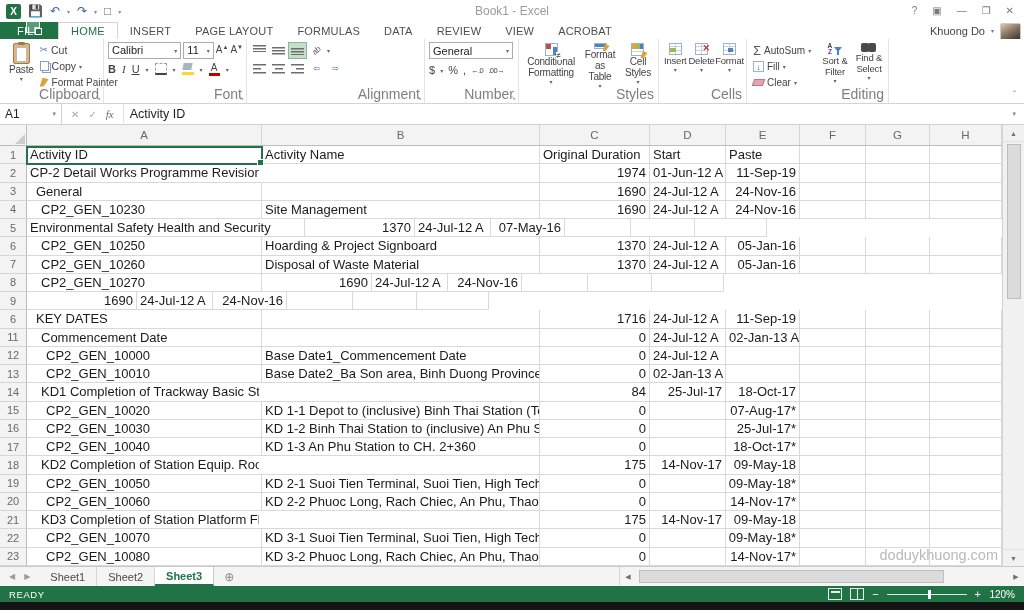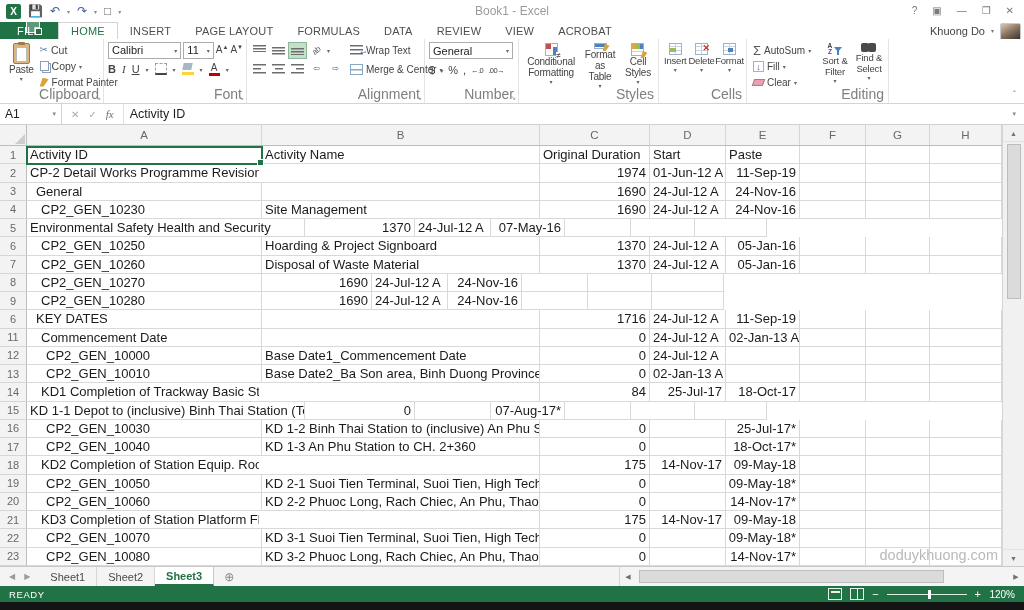--- a/index.html
+++ b/index.html
@@ -302,33 +302,20 @@
                 <span class="ic-lines al-right"></span>
               </span>
             <span class="albtn">
                 <span class="ind-arrow">⇦</span>
               </span>
             <span class="albtn">
                 <span class="ind-arrow">⇨</span>
               </span>
           </div>
         </div>
-        <div class="gcol" style="gap:3px">
-          <div class="sbtn">
-              <span class="ic-lines ic-wrap">
-                <span class="wr">↩</span>
-              </span>
-              <span style="font-size:10px">Wrap Text</span>
-            </div>
-          <div class="sbtn">
-              <span class="ic-merge"></span>
-              <span style="font-size:10px">Merge &amp; Center</span>
-              <span class="caret">▾</span>
-            </div>
-        </div>
       </div>
       <span class="glabel">Alignment</span>
       <span class="launcher">↘</span>
     </div>
 
     <div class="rgroup" style="width:94px">
       <div class="gcol" style="gap:3px">
         <span class="combo" style="width:84px">
             <span>General</span>
             <span class="caret">▾</span>
@@ -662,23 +649,20 @@
           </div>
           <div class="cell" style="width: 64px;">
             <span class="ct"></span>
           </div>
           <div class="cell" style="width: 72px;">
             <span class="ct"></span>
           </div>
         </div>
         <div class="grow">
           <div class="rhdr">9</div>
-          <div class="cell" style="width: 235px; padding-left: 14px;">
-            <span class="ct">CP2_GEN_10280</span>
-          </div>
           <div class="cell right" style="width: 110px;">
             <span class="ct">1690</span>
           </div>
           <div class="cell" style="width: 76px;">
             <span class="ct">24-Jul-12 A</span>
           </div>
           <div class="cell right" style="width: 74px;">
             <span class="ct">24-Nov-16</span>
           </div>
           <div class="cell" style="width: 66px;">
@@ -821,20 +805,23 @@
           </div>
           <div class="cell" style="width: 64px;">
             <span class="ct"></span>
           </div>
           <div class="cell" style="width: 72px;">
             <span class="ct"></span>
           </div>
         </div>
         <div class="grow">
           <div class="rhdr">15</div>
+          <div class="cell" style="width: 235px; padding-left: 19px;">
+            <span class="ct">CP2_GEN_10020</span>
+          </div>
           <div class="cell" style="width: 278px;">
             <span class="ct">KD 1-1 Depot to (inclusive) Binh Thai Station (Tes</span>
           </div>
           <div class="cell right" style="width: 110px;">
             <span class="ct">0</span>
           </div>
           <div class="cell" style="width: 76px;">
             <span class="ct"></span>
           </div>
           <div class="cell right" style="width: 74px;">

